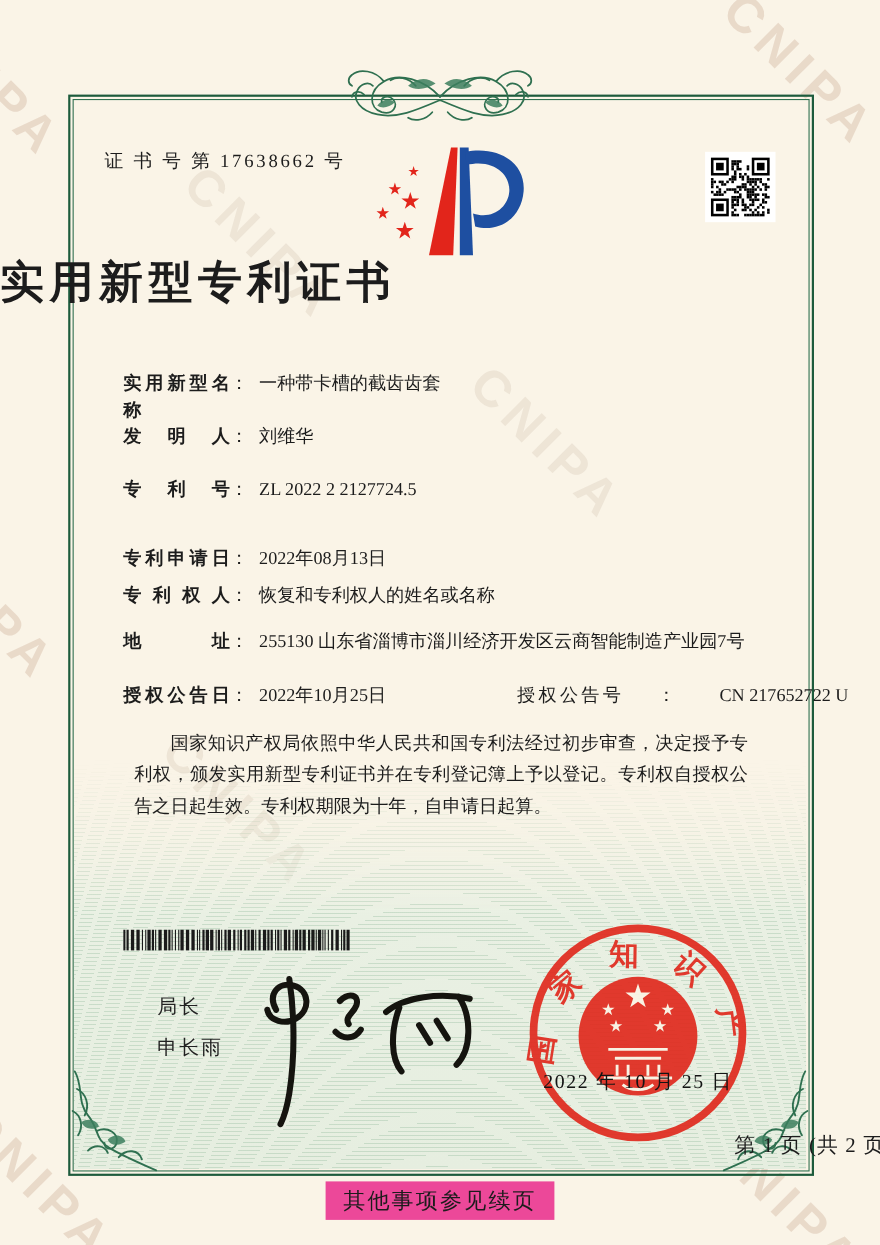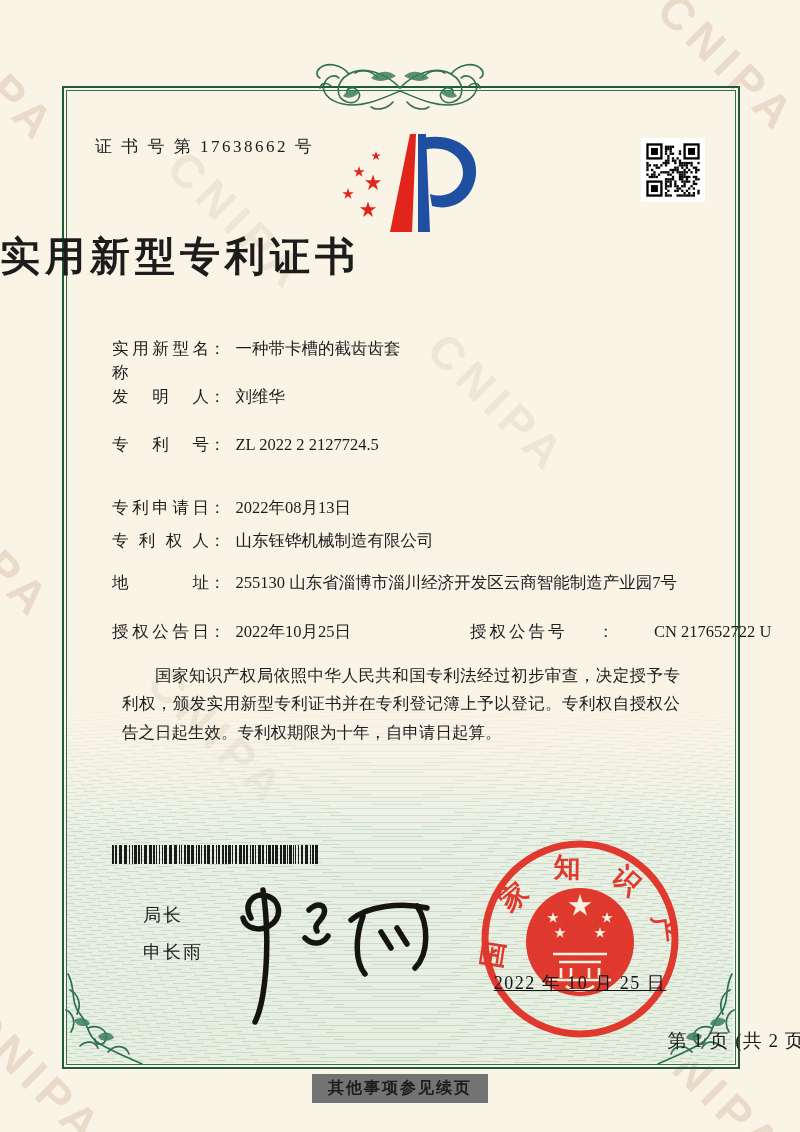--- a/index.html
+++ b/index.html
@@ -35,41 +35,41 @@
   
   .orn{position:absolute;z-index:3;}
   
   .cert-no{position:absolute;left:95px;top:135px;font-size:17px;letter-spacing:2.5px;z-index:4;}
   .logo{position:absolute;left:326px;top:130px;z-index:4;}
   .qr{position:absolute;left:641px;top:138px;width:64px;height:64px;background:#fff;
       padding:3px;box-sizing:border-box;z-index:4;}
   .title{position:absolute;left:0;top:229px;width:692px;text-align:left;
     font-size:40px;font-weight:bold;letter-spacing:5px;z-index:4;}
   .row{position:absolute;left:112px;font-size:16.5px;line-height:1.45;z-index:4;display:flex;}
-  .lab{display:inline-block;width:97px;text-align:justify;text-align-last:justify;}
+  .lab{display:inline-block;width:97px;text-align:justify;text-align-last:justify;font-weight:bold;}
   .colon{display:inline-block;}
   .val{display:inline-block;margin-left:10px;white-space:nowrap;}
   .val.wrap{white-space:normal;width:468px;}
   .pair2{position:absolute;left:358px;top:0;display:flex;white-space:nowrap;gap:30px;}
   .pair2 .lab2{letter-spacing:3px;}
   .paras{position:absolute;left:110px;top:650px;width:582px;font-size:16.5px;
     line-height:1.72;z-index:4;text-align:justify;}
   .paras p{margin:12px;text-indent:2em;}
   .barcode{position:absolute;left:112px;top:845px;z-index:4;}
   .signer{position:absolute;left:112px;z-index:4;font-size:18px;letter-spacing:2px;
     font-family:"Liberation Sans","DejaVu Sans",sans-serif;color:#222;margin-left:31px;}
   .sig{position:absolute;left:205px;top:876px;z-index:4;}
   .seal{position:absolute;left:477px;top:836px;z-index:4;}
   .seal-date{position:absolute;left:477px;top:971px;width:206px;text-align:center;
-    font-size:18px;letter-spacing:1.5px;color:#141414;z-index:5;text-decoration:underline;}
+    font-size:18px;letter-spacing:1.5px;color:#141414;z-index:5;}
   .page-num{position:absolute;left:12px;top:1028px;width:800px;text-align:right;
     font-size:19px;letter-spacing:1px;z-index:4;}
   .cont-note{position:absolute;left:0;top:1074px;width:800px;text-align:center;z-index:4;}
-  .cont-note span{display:inline-block;background:#737373;padding:4px 16px;
-    font-size:16px;letter-spacing:2px;font-weight:bold;}
+  .cont-note span{display:inline-block;background:#ec4899;padding:4px 16px;
+    font-size:20px;letter-spacing:2px;}
 </style>
 </head>
 <body>
 
 <div class="wm" style="left:-55px;top:-8px">CNIPA</div>
 <div class="wm" style="left:685px;top:-18px">CNIPA</div>
 <div class="wm faint" style="left:195px;top:140px">CNIPA</div>
 <div class="wm faint" style="left:455px;top:322px">CNIPA</div>
 <div class="wm" style="left:-60px;top:468px">CNIPA</div>
 <div class="wm faint" style="left:175px;top:655px">CNIPA</div>
@@ -352,21 +352,21 @@
   <span class="val">ZL 2022 2 2127724.5</span>
 </div>
 <div class="row" style="top:496px">
   <span class="lab">专利申请日</span>
     <span class="colon">：</span>
   <span class="val">2022年08月13日</span>
 </div>
 <div class="row" style="top:529px">
   <span class="lab">专利权人</span>
     <span class="colon">：</span>
-  <span class="val">山东钰铧机械制造有限公司</span>
+  <span class="val">恢复和专利权人的姓名或名称</span>
 </div>
 <div class="row" style="top:571px">
   <span class="lab">地址</span>
     <span class="colon">：</span>
   <span class="val wrap">255130 山东省淄博市淄川经济开发区云商智能制造产业园7号</span>
 </div>
 <div class="row" style="top:620px;width:680px">
   <span class="lab">授权公告日</span>
     <span class="colon">：</span>
   <span class="val">2022年10月25日</span>

